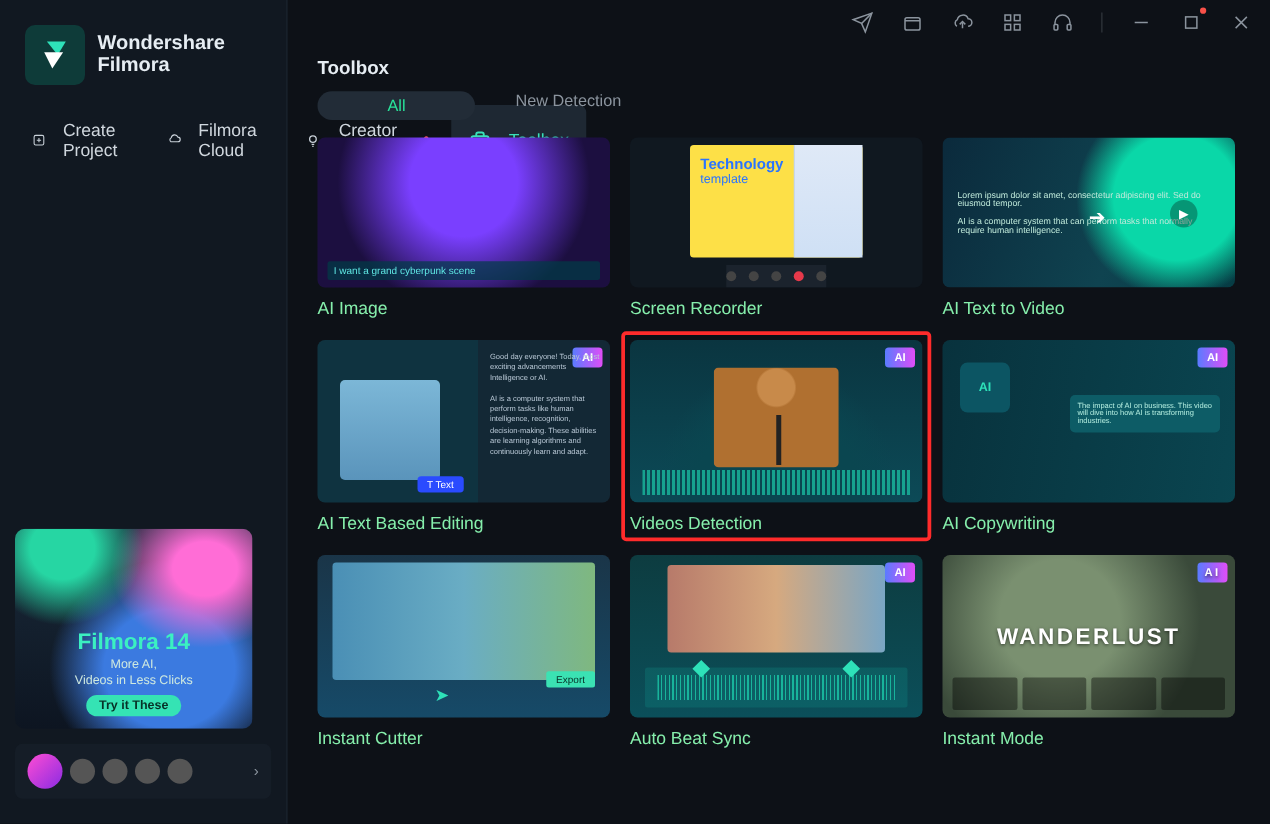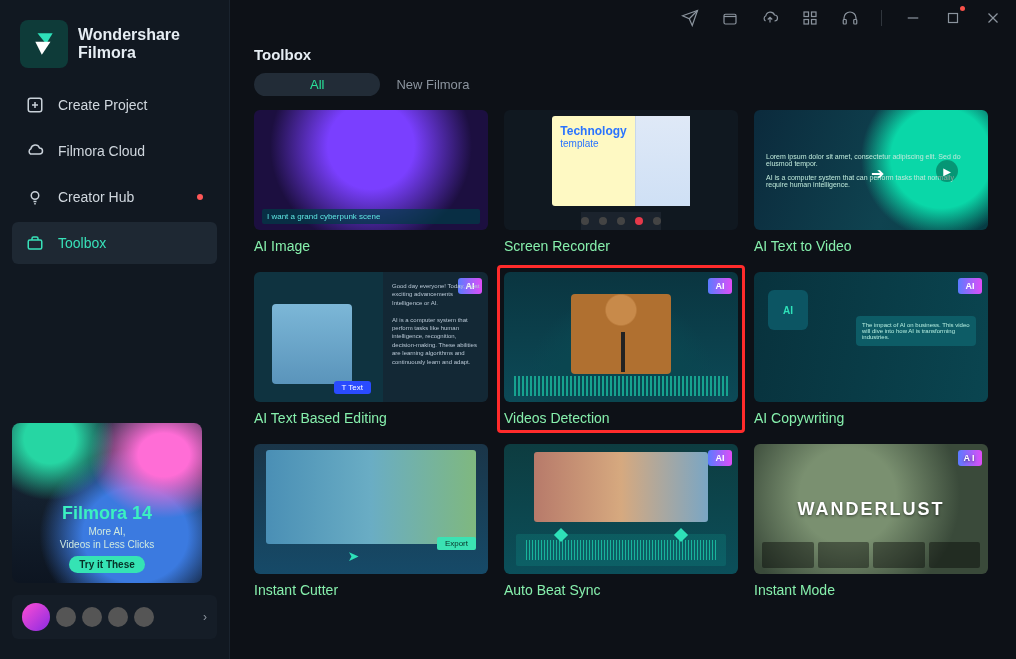--- a/index.html
+++ b/index.html
@@ -22,21 +22,21 @@
     }
     .logo-row { display: flex; align-items: center; gap: 10px; margin-bottom: 16px; padding-left: 8px; }
     .logo-mark {
       width: 48px; height: 48px; background: #0e3b39; border-radius: 8px;
       display: flex; align-items: center; justify-content: center;
     }
     .logo-mark svg { width: 26px; height: 26px; }
     .logo-text { line-height: 1.15; }
     .logo-text .line1 { font-size: 16px; font-weight: 600; color: #e6edf3; }
     .logo-text .line2 { font-size: 16px; font-weight: 600; color: #e6edf3; }
-    .nav { display: flex; flex-direction: column; gap: 4px; justify-content: space-between; }
+    .nav { display: flex; flex-direction: row; gap: 4px; justify-content: space-between; }
     .nav-item {
       display: flex; align-items: center; gap: 14px;
       padding: 12px 14px; border-radius: 6px;
       color: #d0d7de; font-size: 14px; cursor: pointer;
     }
     .nav-item.active { background: #1e2833; }
     .nav-item .icon { width: 18px; height: 18px; display:flex; align-items:center; justify-content:center; }
     .nav-item .dot { width:6px; height:6px; border-radius:50%; background:#ff5757; margin-left:auto; }
     .nav-item.active .label { color:#38e1b9; }
     .nav-item.active .icon svg { stroke:#38e1b9; }
@@ -69,21 +69,21 @@
       height:36px; display:flex; align-items:center; justify-content:flex-end;
       gap:22px; padding:0 14px; color:#8b949e;
     }
     .titlebar .iconbtn { width:18px; height:18px; cursor:pointer; display:flex; align-items:center; justify-content:center; }
     .titlebar .sep { width:1px; height:16px; background:#30363d; }
     .titlebar .maxbtn { position:relative; }
     .titlebar .maxbtn::after { content:""; position:absolute; top:-3px; right:-3px; width:5px; height:5px; background:#f85149; border-radius:50%; }
 
     .content { padding:10px 24px; flex:1; overflow:hidden; }
     .page-title { font-size:15px; font-weight:600; color:#e6edf3; margin-bottom:10px; }
-    .tabs { display:flex; gap:16px; align-items:center; }
+    .tabs { display:flex; gap:32px; }
     .tab-pill { background:#222c37; border-radius:14px; padding:4px 56px; color:#29e39a; font-size:13px; cursor:pointer; }
     .tab-plain { color:#8b949e; font-size:13px; cursor:pointer; }
 
     .grid { margin-top:14px; display:grid; grid-template-columns: repeat(3, 234px); gap:18px 16px; }
     .card { display:flex; flex-direction:column; cursor:pointer; }
     .thumb {
       width:234px; height:130px; border-radius:6px; position:relative; overflow:hidden;
       display:flex; align-items:center; justify-content:center;
     }
     .card.first-row .thumb { height:120px; }
@@ -92,21 +92,21 @@
       position:absolute; top:6px; right:6px; width:24px; height:16px;
       background:linear-gradient(90deg,#5a7bff,#e04df7); border-radius:3px;
       color:#fff; font-size:9px; font-weight:700; display:flex; align-items:center; justify-content:center;
     }
     .highlighted-card { border:3px solid #ff2b2b; border-radius:4px; padding:4px; margin:-7px; }
 
     
     .th-aiimage { background: radial-gradient(circle at 50% 30%, #7a3fff 0 30%, #1c0f40 70%); }
     .th-aiimage::after { content:"I want a grand cyberpunk scene"; position:absolute; bottom:6px; left:8px; right:8px; background:rgba(0,60,70,.7); color:#5fe7e3; font-size:8px; padding:3px 5px; border-radius:2px; }
     .th-screen { background:#101820; display:flex; flex-direction:column; }
-    .th-screen .panel { flex:1; margin:6px; background:#fef9c3; border-radius:3px; display:flex; }
+    .th-screen .panel { flex:1; margin:6px; background:#fde047; border-radius:3px; display:flex; }
     .th-screen .panel .left { flex:1; padding:8px; }
     .th-screen .panel .left .tt { color:#2a74ff; font-size:12px; font-weight:600; }
     .th-screen .panel .left .ts { color:#2a74ff; font-size:10px; }
     .th-screen .panel .right { width:55px; background:linear-gradient(#dfe9f7,#cfe0f5); border-left:1px solid #c8d7ea; position:relative; }
     .th-screen .bar { height:18px; background:#1b232d; display:flex; align-items:center; justify-content:center; gap:10px; }
     .th-screen .bar span{ width:8px; height:8px; border-radius:50%; background:#444; }
     .th-screen .bar .rec{ background:#e6394a; }
     .th-aitext { background: radial-gradient(circle at 80% 40%, #0ad7a8 0 25%, transparent 40%), linear-gradient(110deg,#0b2a3c,#0f4350 60%,#063c44); color:#bfe9da; font-size:7px; padding:10px 12px; }
     .th-aitext .arrow{ position:absolute; left:50%; top:45%; color:#fff; font-size:16px; }
     .th-aitext .play{ position:absolute; right:30px; top:42%; width:22px; height:22px; border-radius:50%; background:rgba(0,0,0,.3); display:flex; align-items:center; justify-content:center; color:#fff; font-size:10px; }
@@ -262,21 +262,21 @@
           <line x1="6" y1="6" x2="18" y2="18"></line>
           <line x1="6" y1="18" x2="18" y2="6"></line>
         </svg>
       </span>
   </div>
 
   <div class="content">
     <div class="page-title">Toolbox</div>
     <div class="tabs">
       <div class="tab-pill">All</div>
-      <div class="tab-plain">New Filmora</div>
+      <div class="tab-plain">New Detection</div>
     </div>
 
     <div class="grid">
 
       <div class="card first-row">
         <div class="thumb th-aiimage"></div>
         <div class="caption">AI Image</div>
       </div>
       <div class="card first-row">
         <div class="thumb th-screen">

